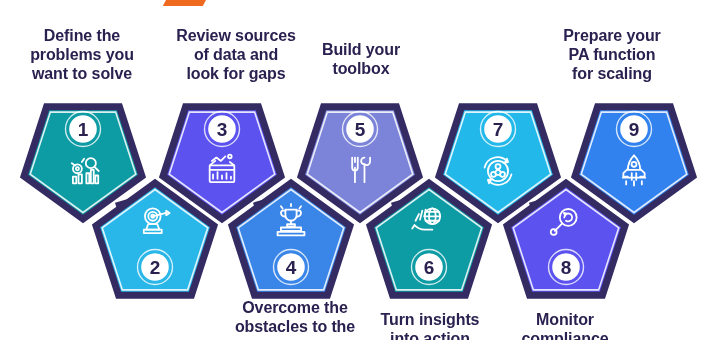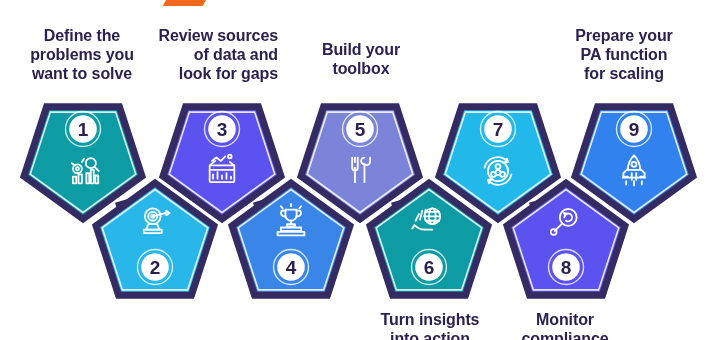--- a/index.html
+++ b/index.html
@@ -194,20 +194,21 @@
             <path d="M5.5,-2 l4,4 v3 h-4"></path>
             <path d="M-10,6 h20"></path>
             <path d="M-2,2 v6 M2,2 v6"></path>
             <path d="M-7,9 v3 M0,9 v4 M7,9 v3"></path>
           </g>
         </g>
       </g>
   </svg>
 
   <div class="caption" style="left:12px;top:26px;width:140px;">Define the<br>problems you<br>want to solve</div>
-  <div class="caption" style="left:136px;top:26px;width:142px;text-align:right;">Review sources<br>of data and<br>look for gaps</div>
+  <div class="caption" style="left:165px;top:26px;width:142px;">Review sources<br>of data and<br>look for gaps</div>
   <div class="caption" style="left:293px;top:40px;width:136px;">Build your<br>toolbox</div>
-  <div class="caption" style="left:554px;top:26px;width:140px;">Prepare your<br>PA function<br>for scaling</div>
-
+  <div class="caption" style="left:542px;top:26px;width:140px;">Prepare your<br>PA function<br>for scaling</div>
+
+  <div class="caption" style="left:225px;top:298px;width:140px;">Overcome the<br>obstacles to the</div>
   <div class="caption" style="left:360px;top:310px;width:140px;">Turn insights<br>into action</div>
   <div class="caption" style="left:495px;top:310px;width:140px;">Monitor<br>compliance</div>
 
 </div>
 
 </body></html>

